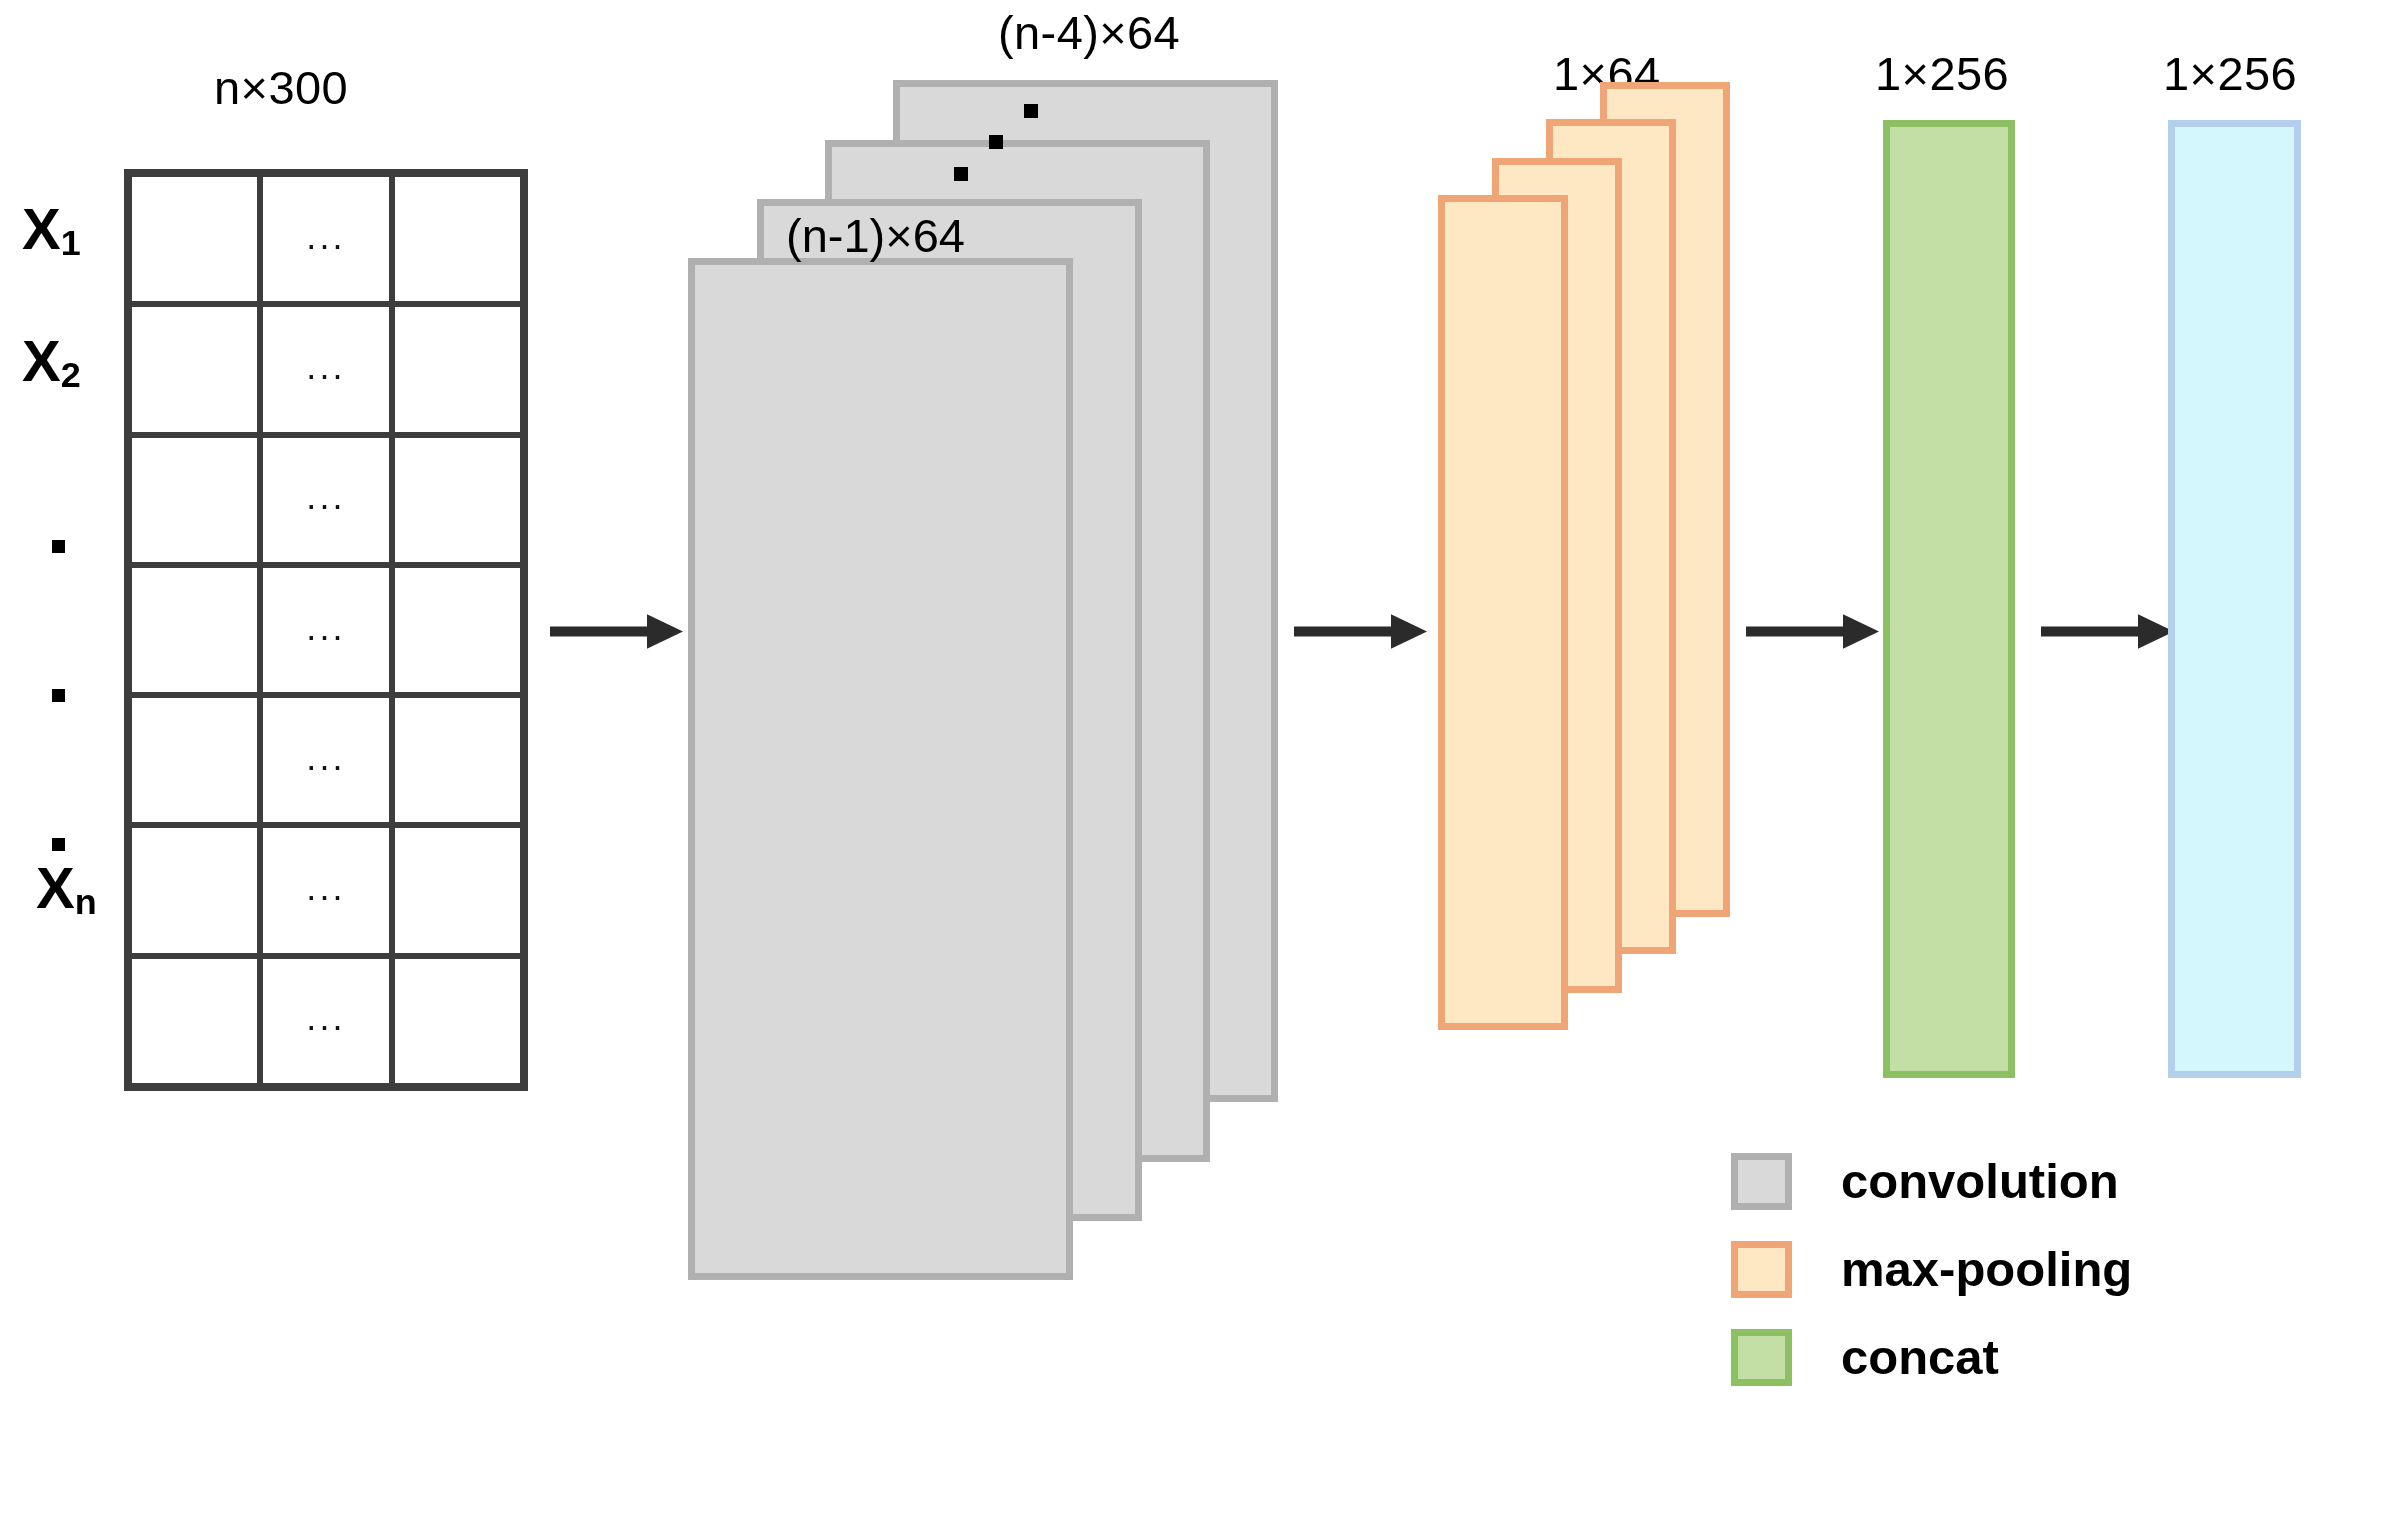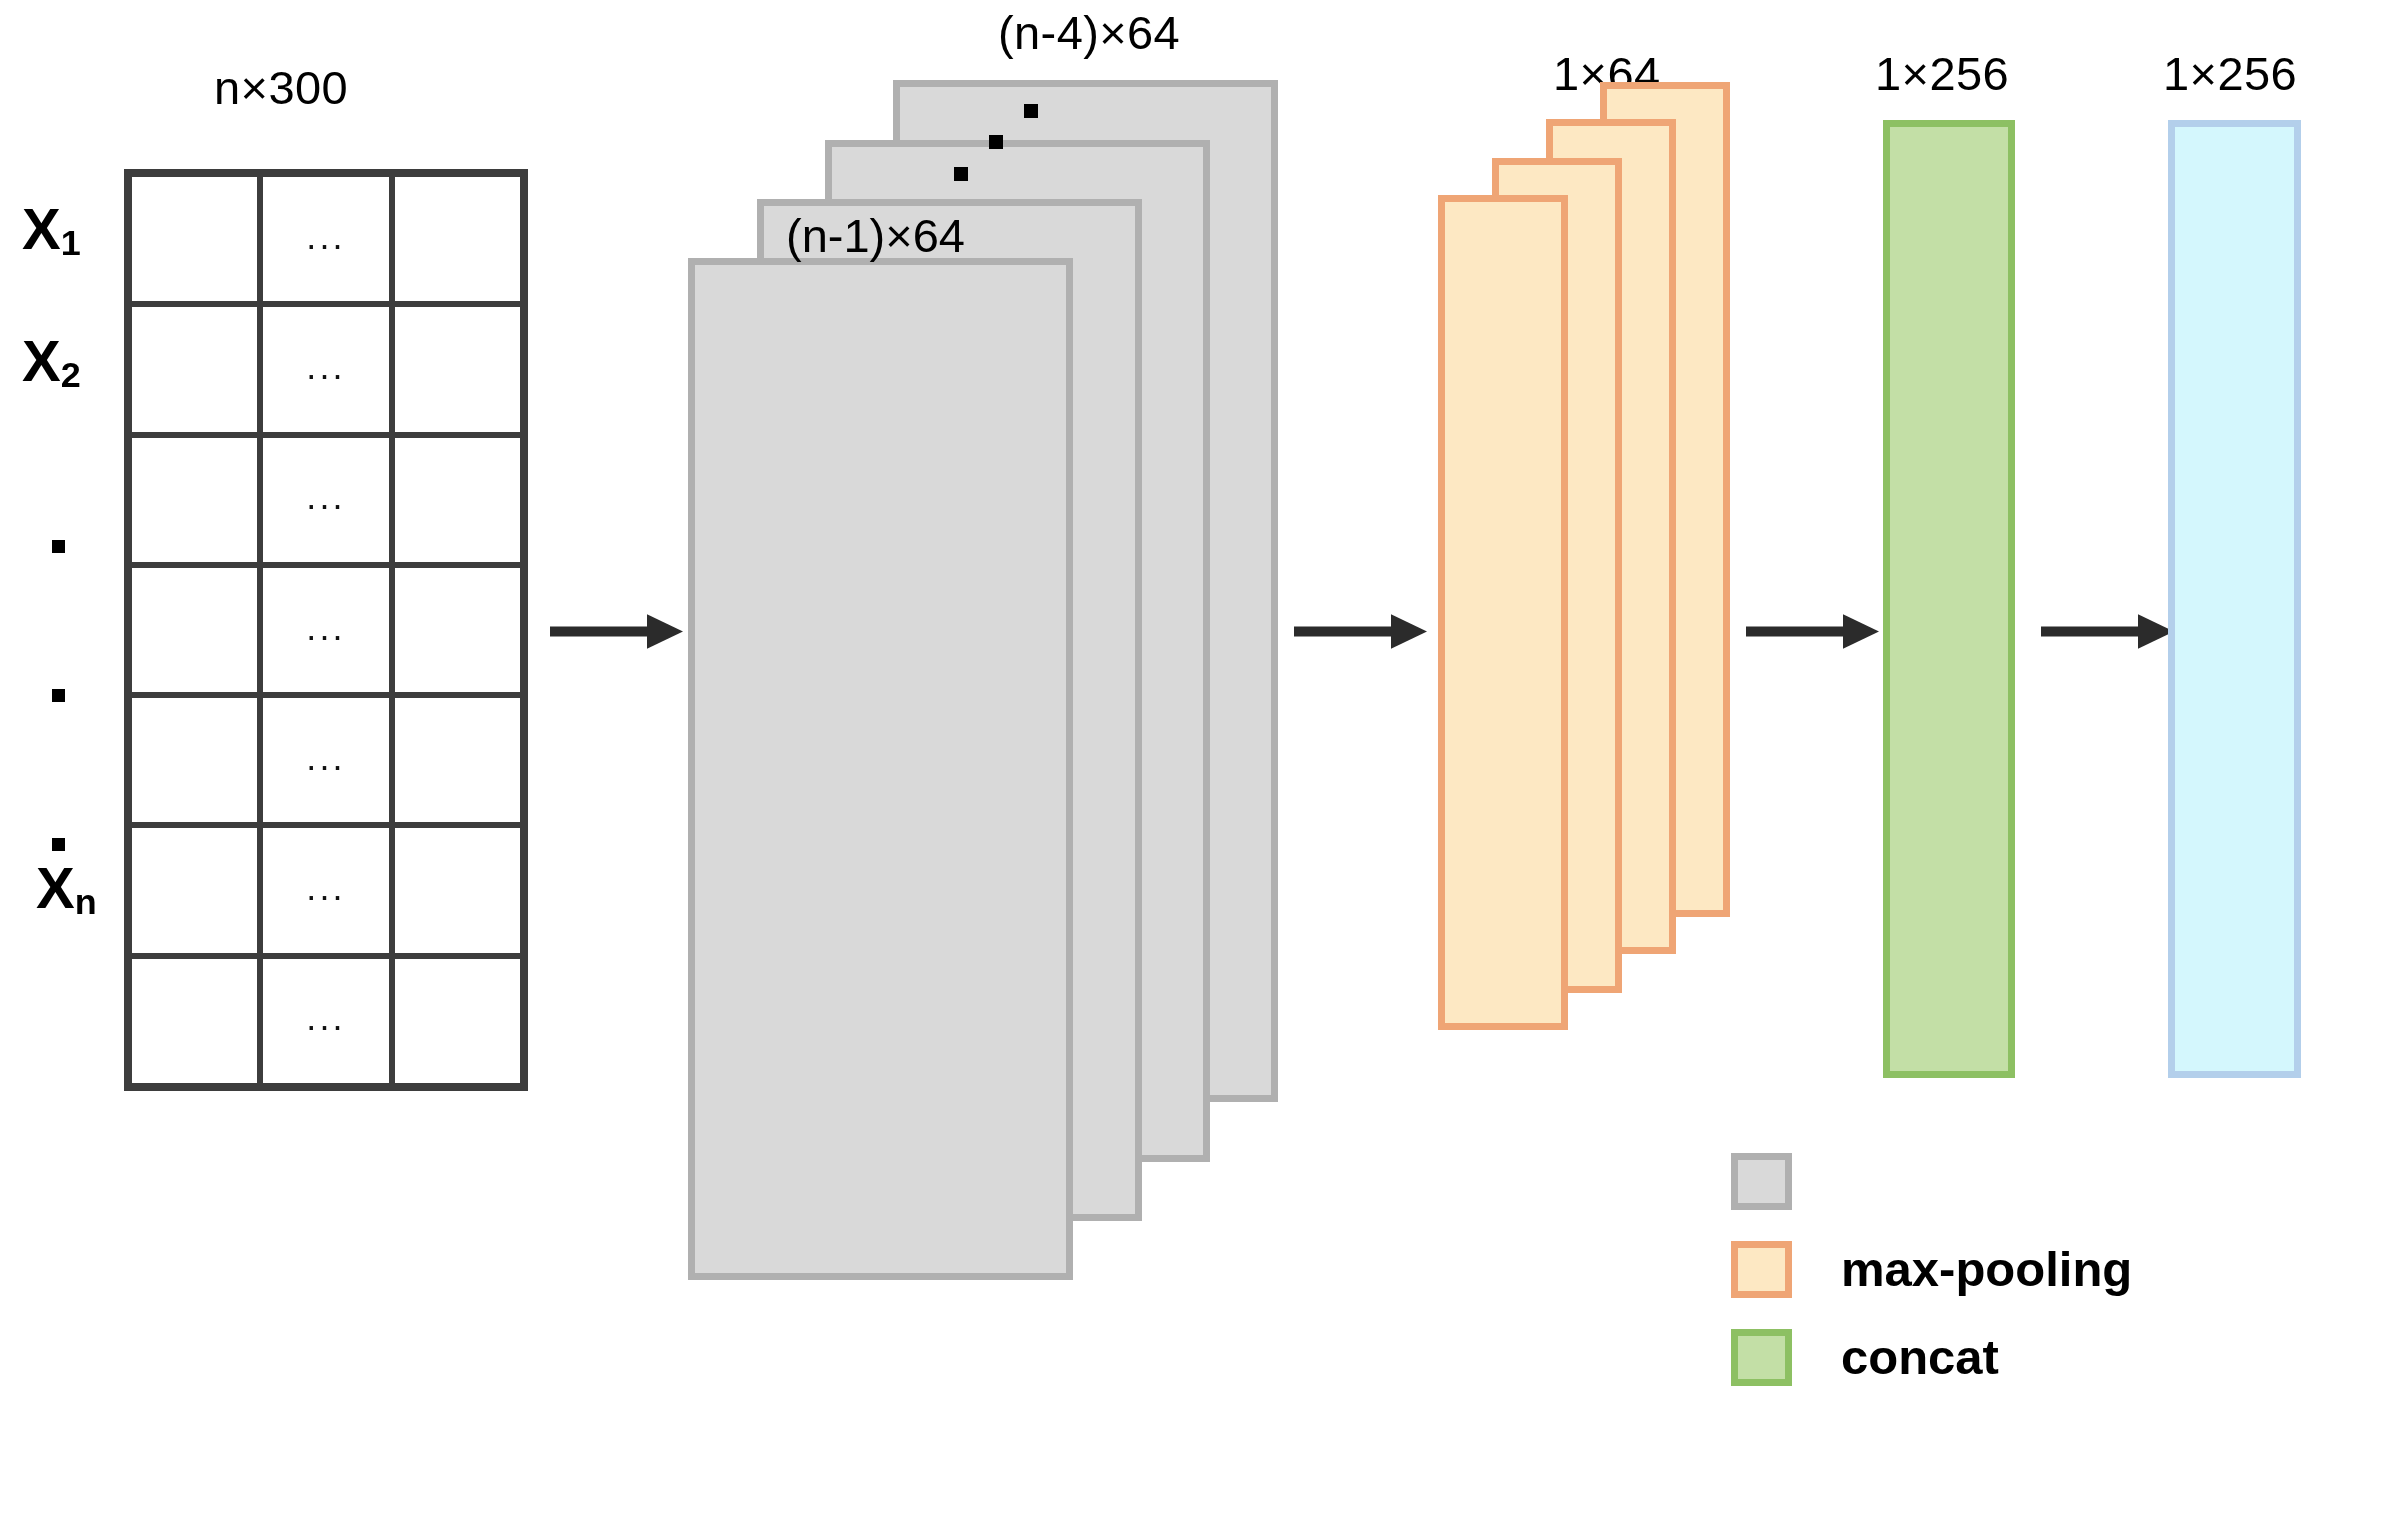--- a/index.html
+++ b/index.html
@@ -258,20 +258,21 @@
     </svg>
   </div>
 
   <div class="abs dim-label" style="left:2163px; top:46px;">1×256</div>
   <div class="abs block-fc" style="left:2168px; top:120px; width:133px; height:958px;"></div>
 
   <div class="abs" id="legend">
 
     <div class="legend-row">
       <div class="legend-swatch sw-conv"></div>
+      <div class="legend-text">convolution</div>
     </div>
 
     <div class="legend-row">
       <div class="legend-swatch sw-pool"></div>
       <div class="legend-text">max-pooling</div>
     </div>
 
     <div class="legend-row">
       <div class="legend-swatch sw-concat"></div>
       <div class="legend-text">concat</div>

